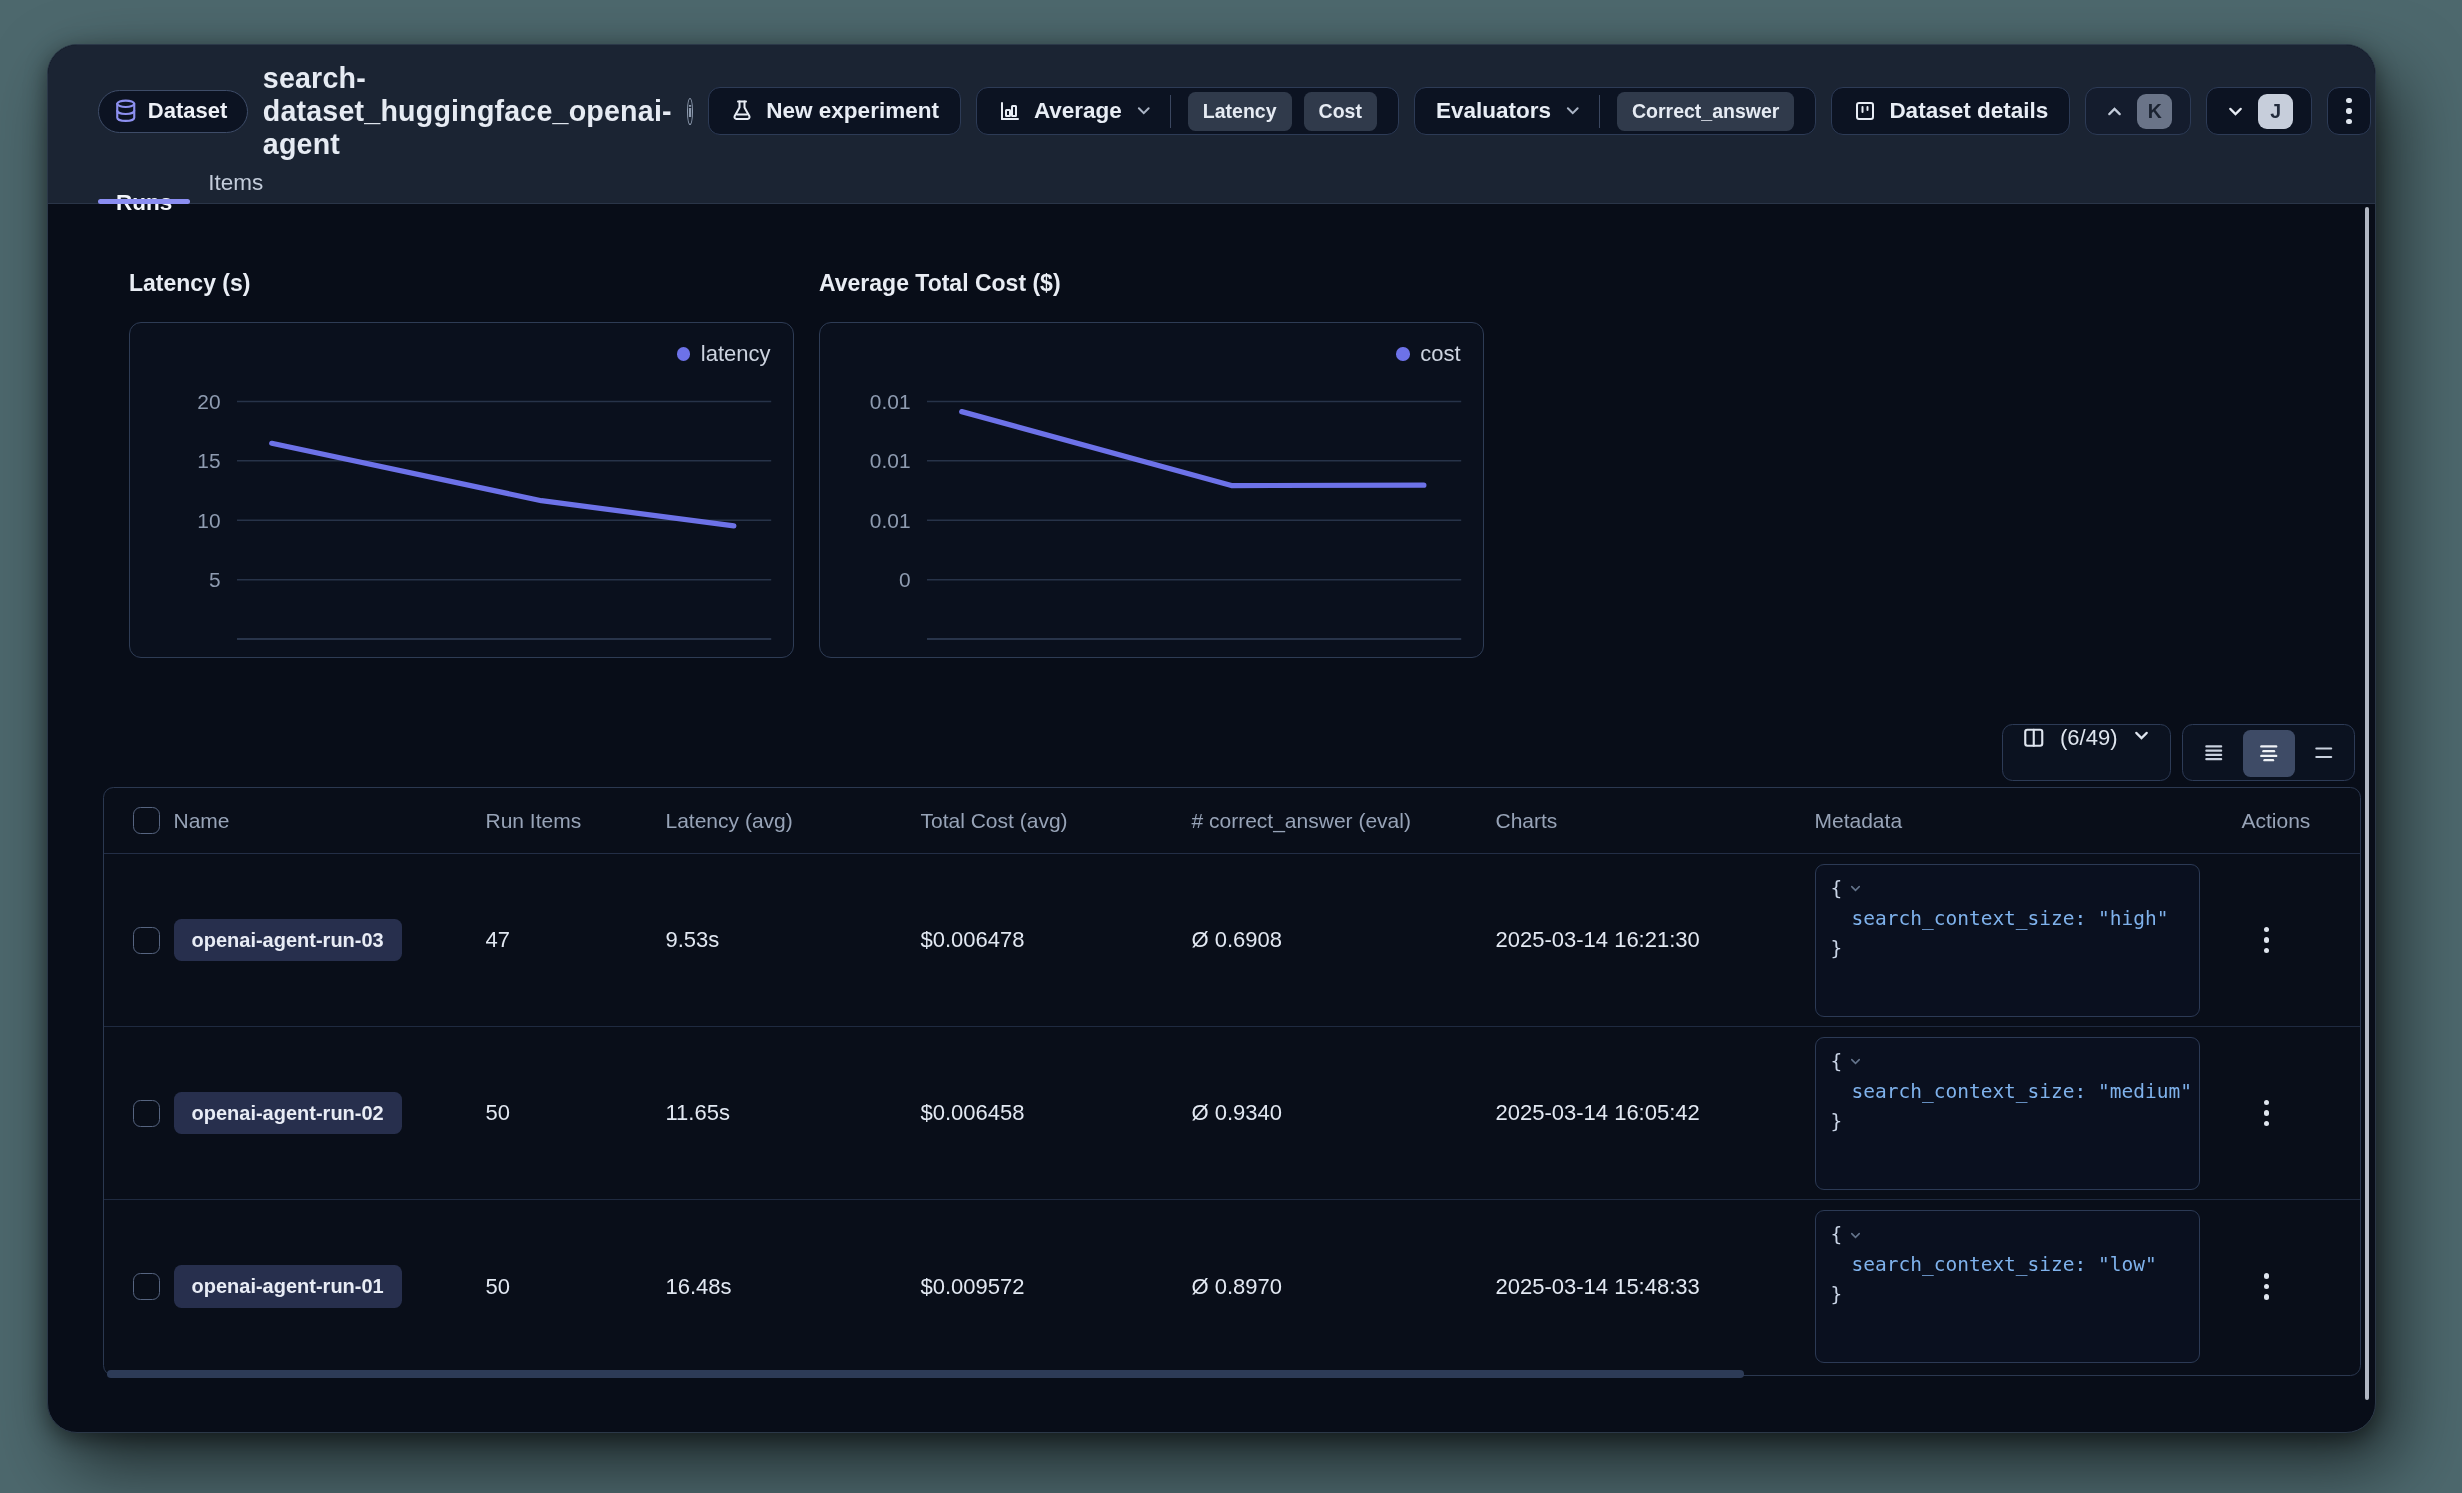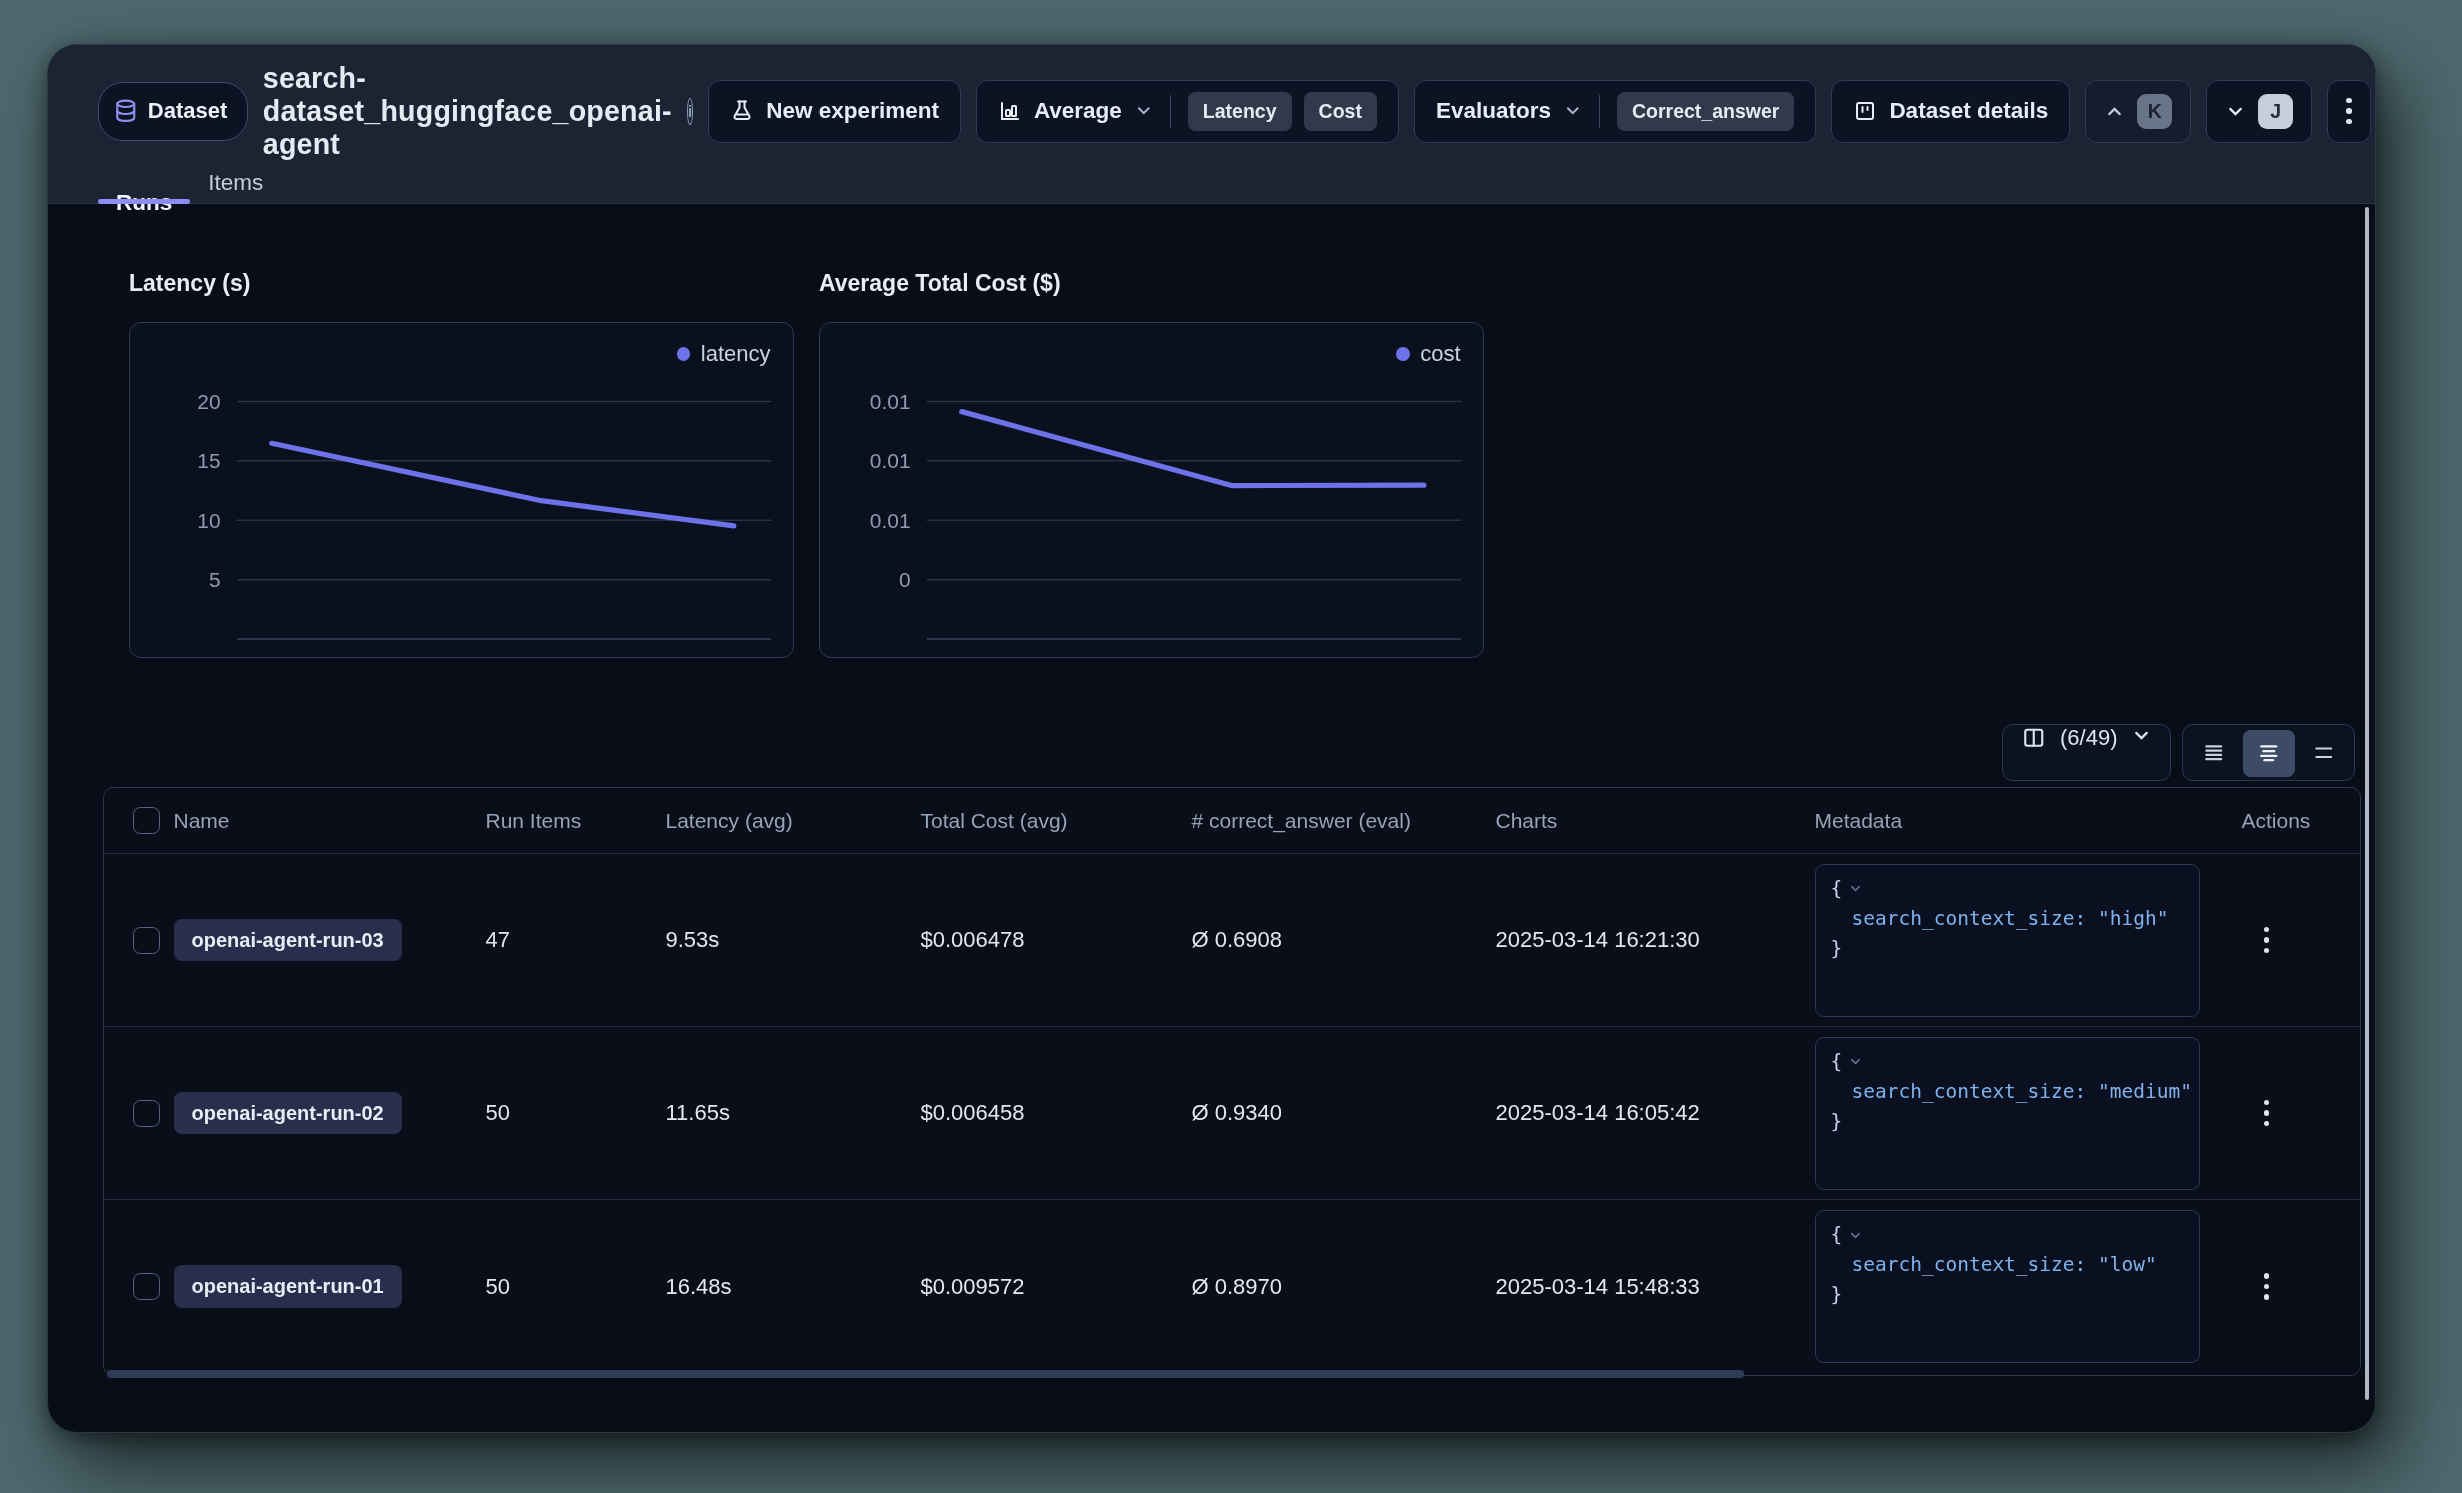--- a/index.html
+++ b/index.html
@@ -20,30 +20,30 @@
   .band {
     position:absolute; top:0; left:0; right:0; height:159px;
     background:#1b2433; border-bottom:1.5px solid #2a3548;
   }
   .toolbar {
     position:absolute; left:50px; right:25.5px; top:32px; height:68px;
     display:flex; align-items:center; gap:15px;
   }
   .badge-pill {
     display:inline-flex; align-items:center; gap:9.8px;
-    height:59px; padding:0 19.5px 0 13.5px; border-radius:25px;
+    height:43px; padding:0 19.5px 0 13.5px; border-radius:25px;
     border:1.5px solid #3e4c68; background:#0c1322;
     color:#eef1f7; font-size:22px; font-weight:700;
   }
   .page-title { font-size:28.6px; font-weight:700; color:#e6ebf3; letter-spacing:0.2px; }
   .info-ic { width:27px; height:27px; border:1.9px solid #8c99ad; border-radius:50%;
     color:#8c99ad; font-size:16.5px; font-weight:700; display:flex; align-items:center; justify-content:center; }
   .right-cluster { margin-left:auto; display:flex; align-items:center; gap:15px; }
   .btn {
-    display:inline-flex; align-items:center; gap:12px; height:63px; padding:0 21px;
+    display:inline-flex; align-items:center; gap:12px; height:48px; padding:0 21px;
     background:#0c1322; border:1.5px solid #2d3b56; border-radius:12px;
     color:#e8edf5; font-size:22.5px; font-weight:600; cursor:pointer; white-space:nowrap;
   }
   .btn svg { flex:0 0 auto; }
   .chip {
     display:inline-flex; align-items:center; height:39px; padding:0 15px;
     background:#303a4b; border-radius:7.5px; font-size:19.5px; font-weight:600; color:#e6ebf3;
   }
   .vsep { width:1.5px; height:33px; background:#3b4760; margin:0 4.5px; }
   .avatar { width:35px; height:35px; border-radius:9px; display:flex; align-items:center;

